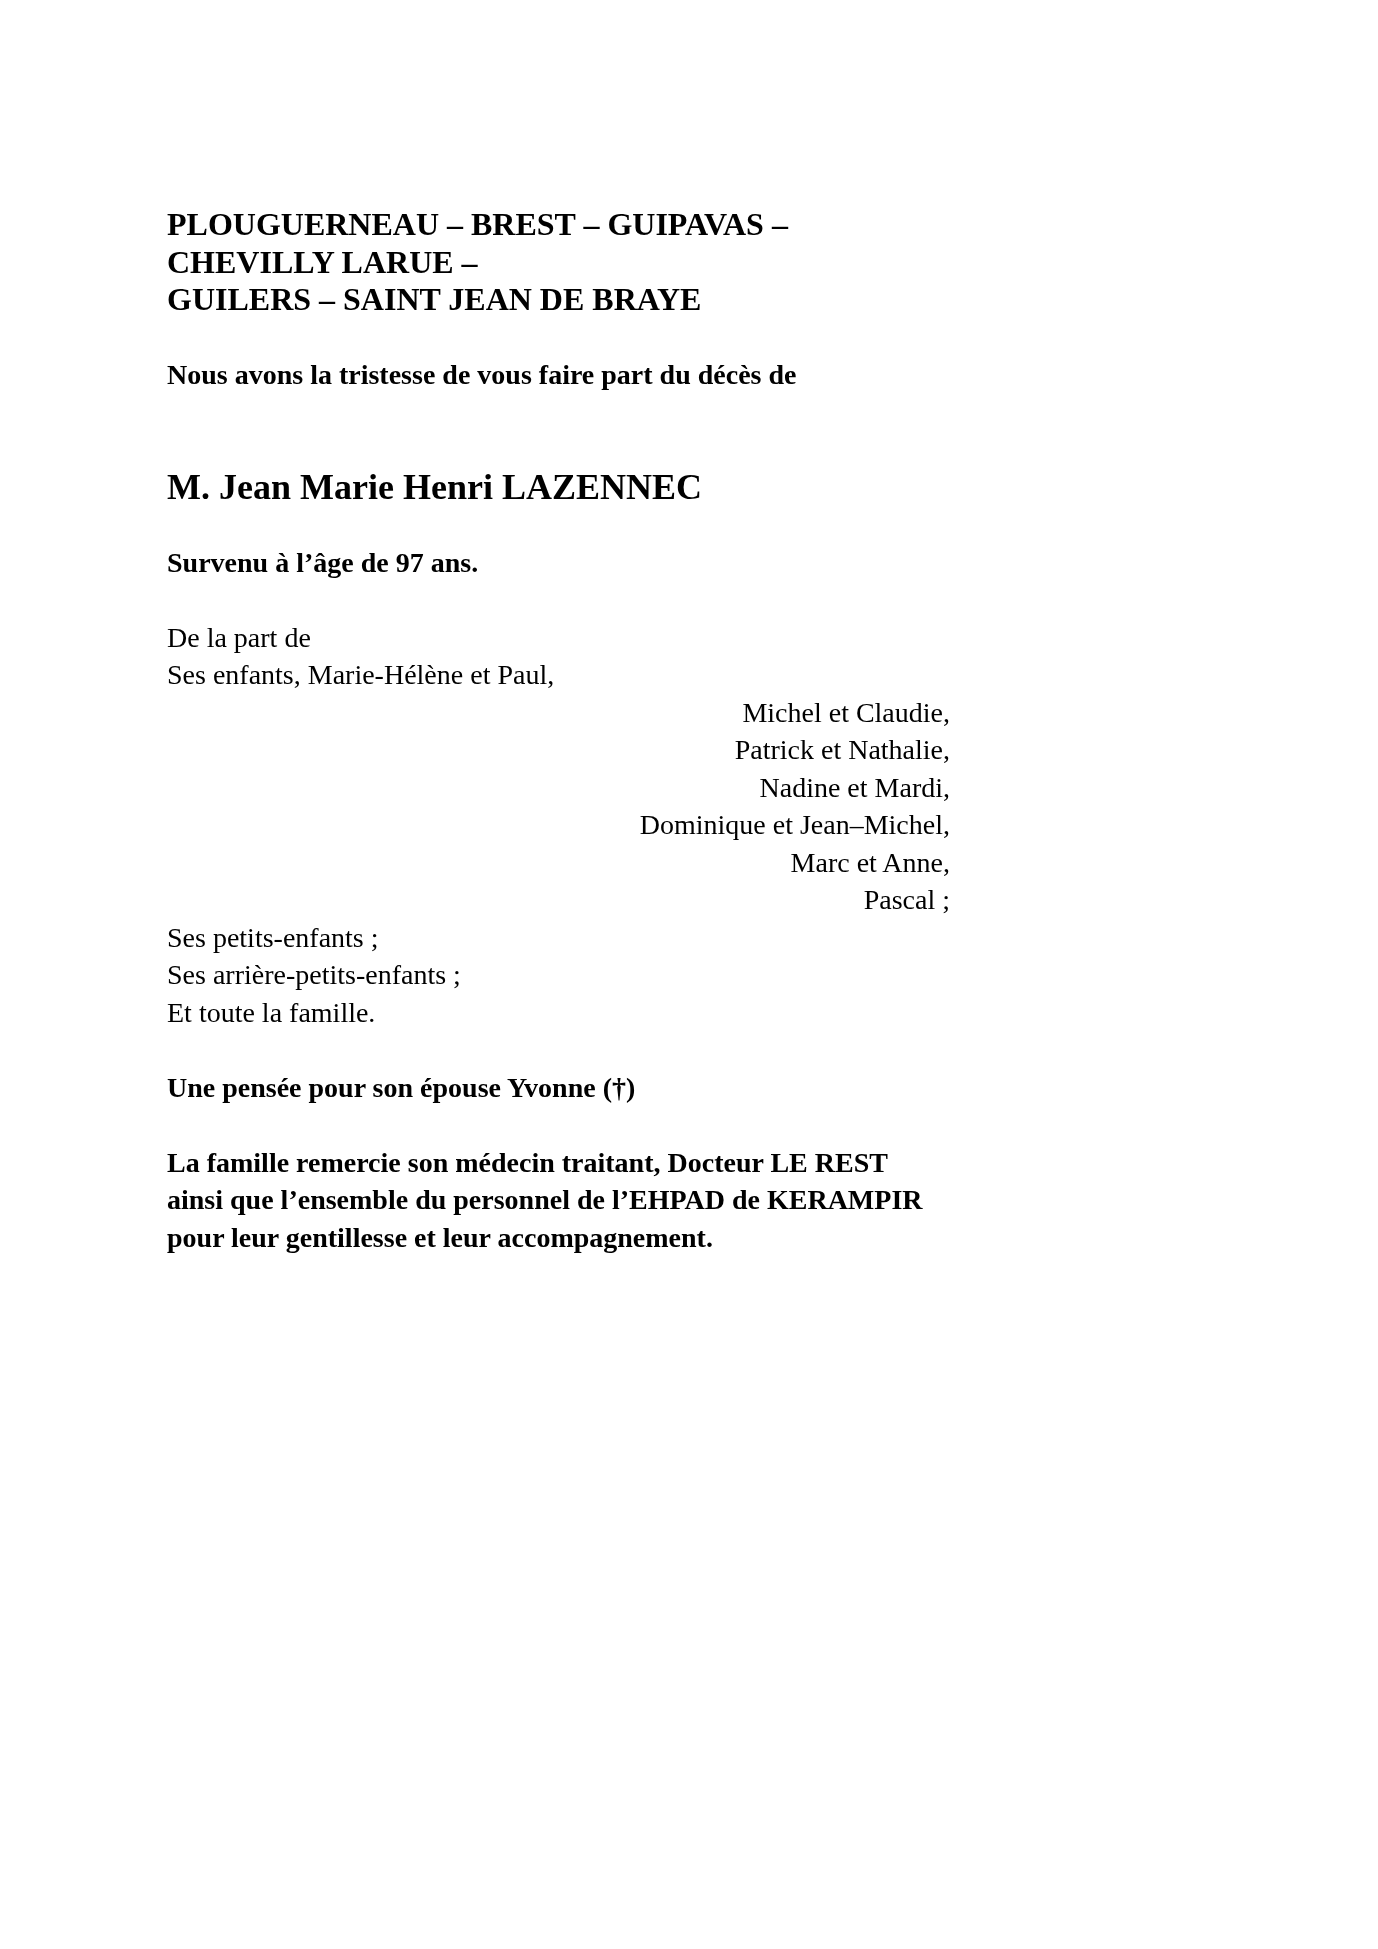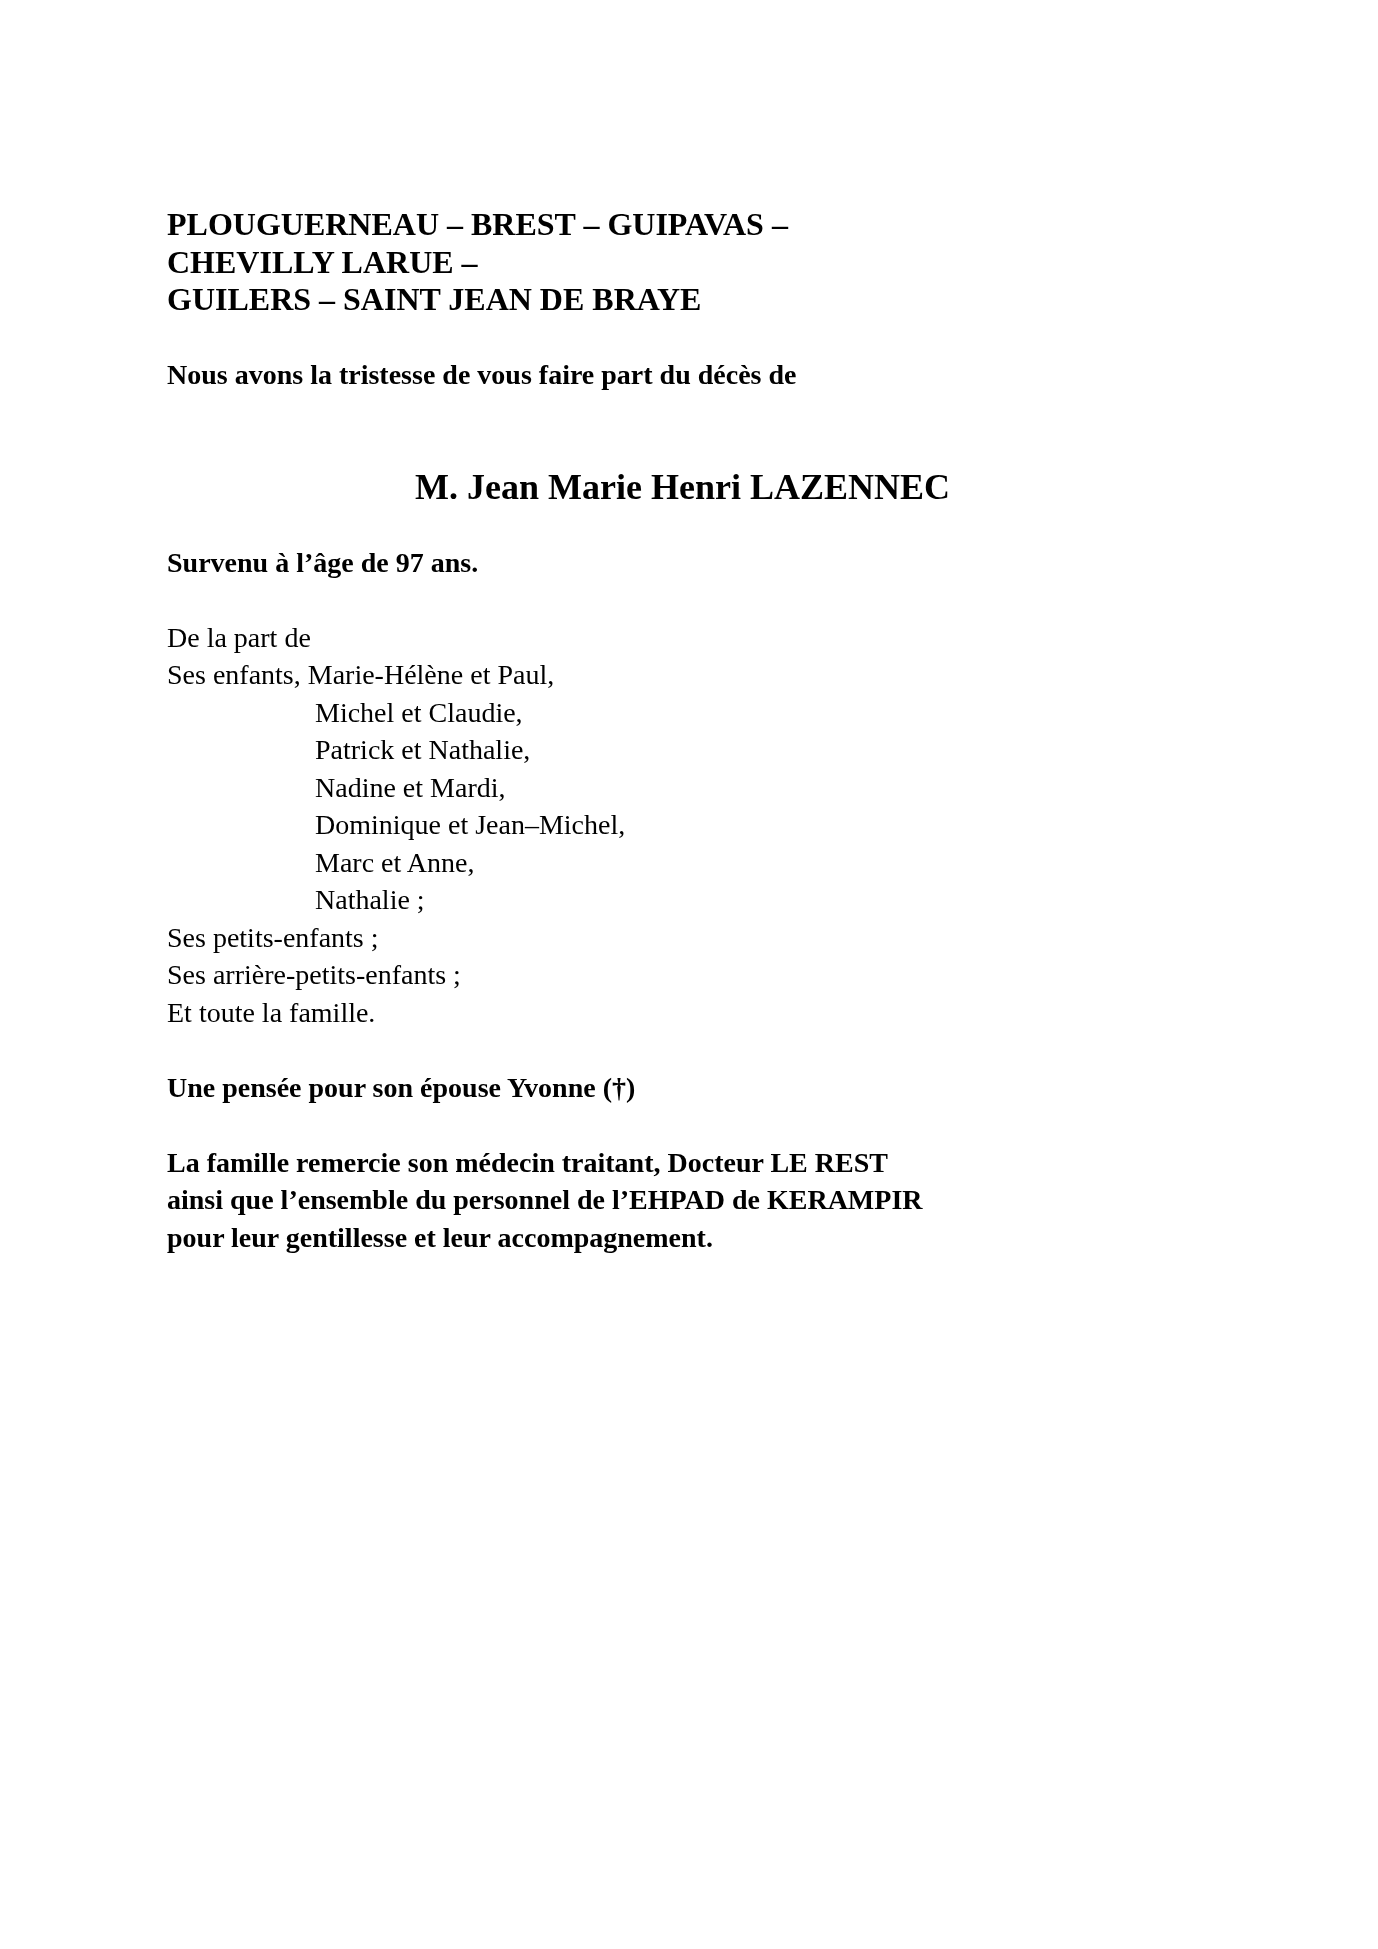--- a/index.html
+++ b/index.html
@@ -28,29 +28,30 @@
     font-weight: bold;
     font-size: 32px;
   }
   p.header-cities span { display: block; }
   p.intro-line {
     margin-bottom: 75px;
   }
   p.deceased-name {
     font-weight: bold;
     font-size: 36px;
-    text-align: right;
+    text-align: left;
   }
   .family-block {
     margin-bottom: 37.5px;
     margin-top: 20px;
   }
   .family-block .line { display: block; }
   .family-block .indent {
     padding-left: 148px;
+    text-align: right;
   }
 </style>
 </head>
 <body>
 
 <div class="page">
 
   <p class="header-cities">
     <span>PLOUGUERNEAU – BREST – GUIPAVAS – CHEVILLY LARUE –</span>
     <span>GUILERS – SAINT JEAN DE BRAYE</span>
@@ -63,21 +64,21 @@
   <p class="age-line">Survenu à l’âge de 97 ans.</p>
 
   <div class="family-block">
     <span class="line">De la part de</span>
     <span class="line">Ses enfants, Marie-Hélène et Paul,</span>
     <span class="line indent">Michel et Claudie,</span>
     <span class="line indent">Patrick et Nathalie,</span>
     <span class="line indent">Nadine et Mardi,</span>
     <span class="line indent">Dominique et Jean–Michel,</span>
     <span class="line indent">Marc et Anne,</span>
-    <span class="line indent">Nathalie ;</span>
+    <span class="line indent">Pascal ;</span>
     <span class="line">Ses petits-enfants ;</span>
     <span class="line">Ses arrière-petits-enfants ;</span>
     <span class="line">Et toute la famille.</span>
   </div>
 
   <p class="tribute-line">Une pensée pour son épouse Yvonne (†)</p>
 
 
 
   <p class="thanks-line">La famille remercie son médecin traitant, Docteur LE REST ainsi que l’ensemble du personnel de l’EHPAD de KERAMPIR pour leur gentillesse et leur accompagnement.</p>

